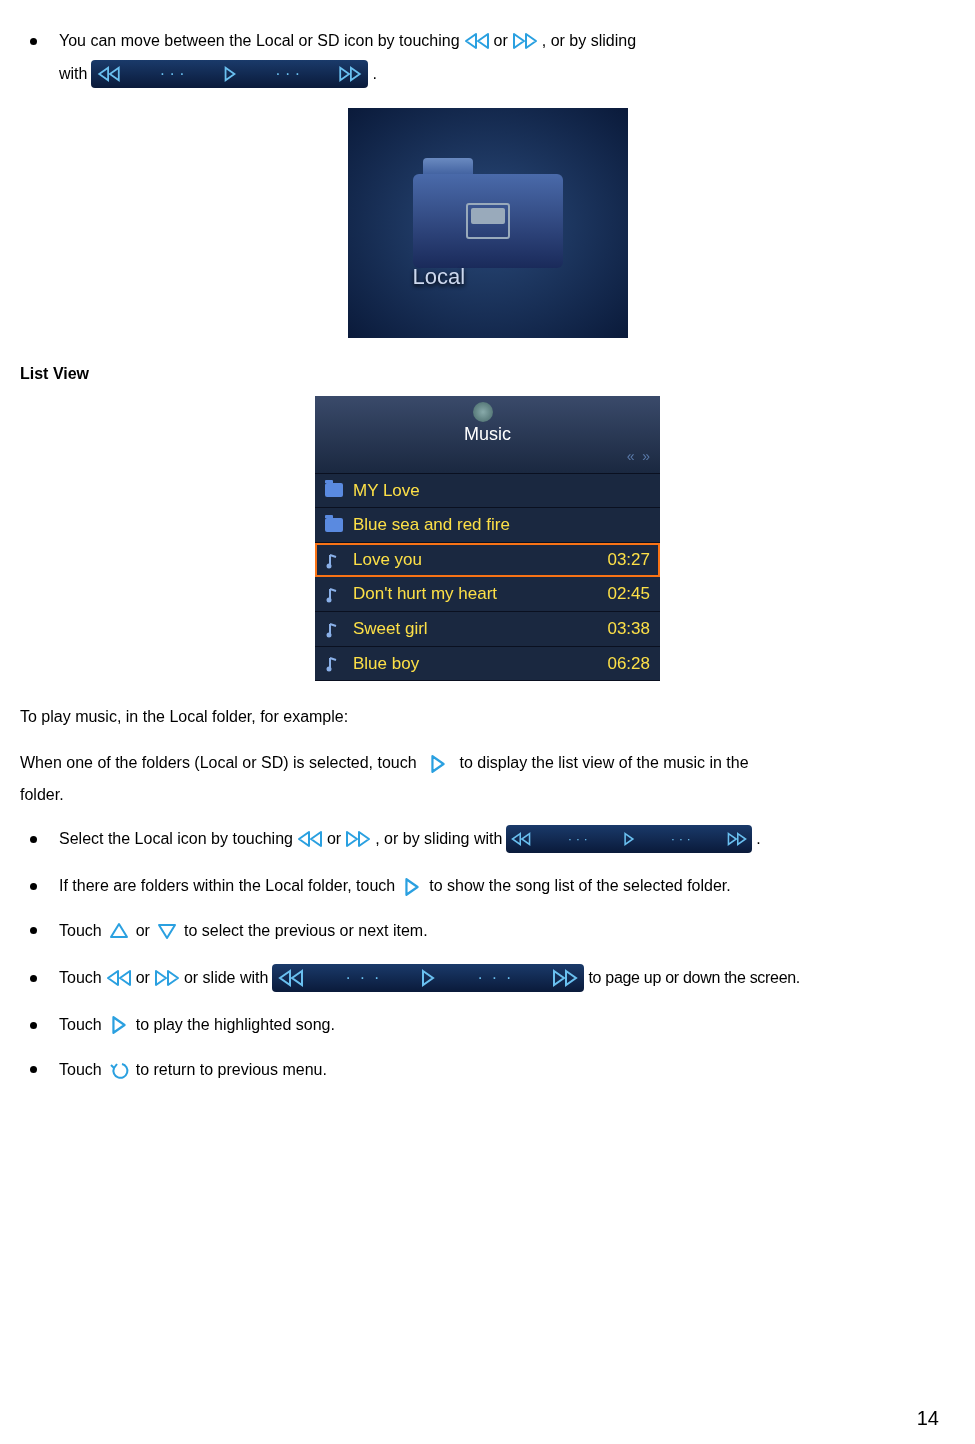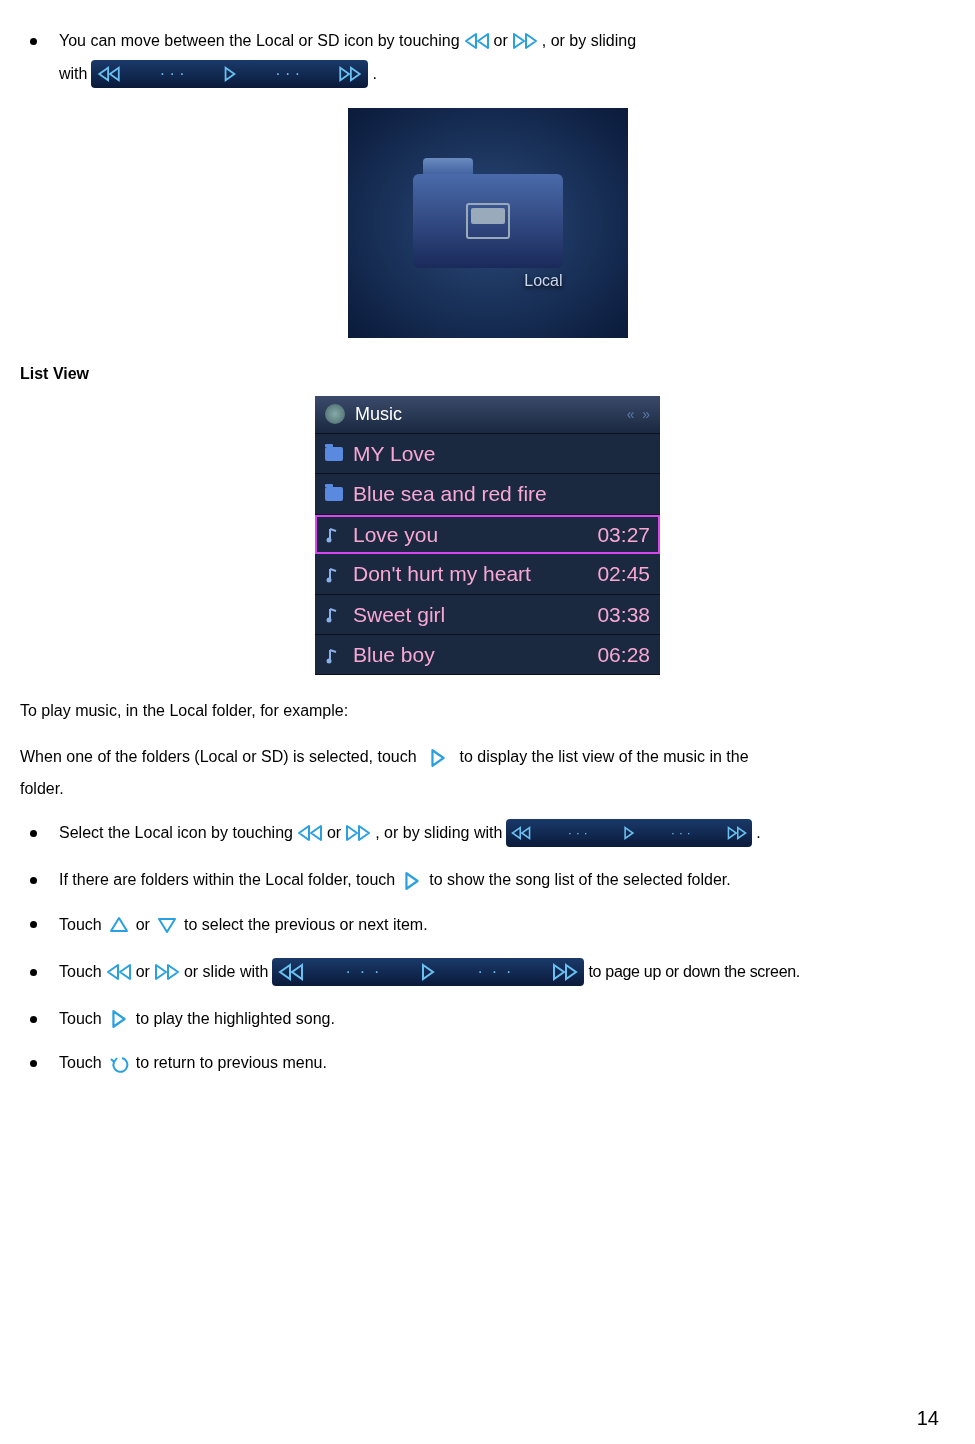--- a/index.html
+++ b/index.html
@@ -103,67 +103,68 @@
     position: absolute;
     top: 3px; left: 3px; right: 3px; height: 16px;
     background: #9ab;
     border-radius: 2px;
   }
   .folder-label {
     position: absolute;
     bottom: -4px;
     left: 0;
     right: 0;
-    text-align: right;
+    text-align: left;
     color: #ccd8ee;
-    font-size: 16px;
+    font-size: 22px;
     text-shadow: 0 2px 4px #000;
   }
   .section-title {
     font-weight: bold;
     margin: 20px 0 10px 0;
   }
   .list-screenshot {
     width: 345px;
     margin: 5px auto 20px auto;
     background: #1a2840;
     font-family: Arial, sans-serif;
   }
   .list-header {
     display: flex;
     align-items: center;
     padding: 6px 10px;
     background: linear-gradient(#3a4a6a, #1a2840);
     border-bottom: 1px solid #0a1020;
     color: #fff;
     font-size: 18px;
+    flex-direction: column;
   }
   .speaker-icon {
     width: 20px;
     height: 20px;
     border-radius: 50%;
     background: radial-gradient(#8aa, #466);
     margin-right: 10px;
     flex-shrink: 0;
   }
   .nav-arrows {
     margin-left: auto;
     color: #5a7aaa;
     font-size: 14px;
   }
   .list-row {
     display: flex;
     align-items: center;
     padding: 5px 10px;
-    color: #f9a8d4;
-    font-size: 21px;
+    color: #fde047;
+    font-size: 17px;
     border-bottom: 1px solid #0a1020;
   }
   .list-row.selected {
-    border: 2px solid #d946ef;
+    border: 2px solid #f97316;
     padding: 3px 8px;
   }
   .row-icon {
     width: 18px;
     height: 14px;
     margin-right: 10px;
     flex-shrink: 0;
     position: relative;
   }
   .row-icon.fold {

